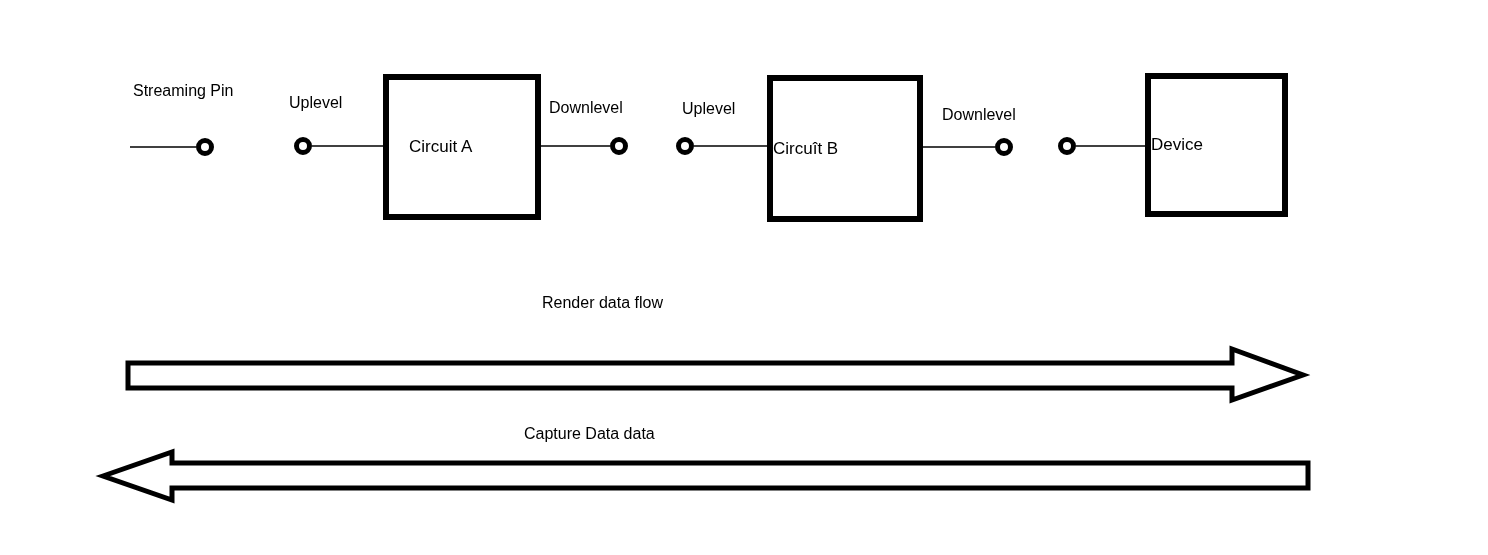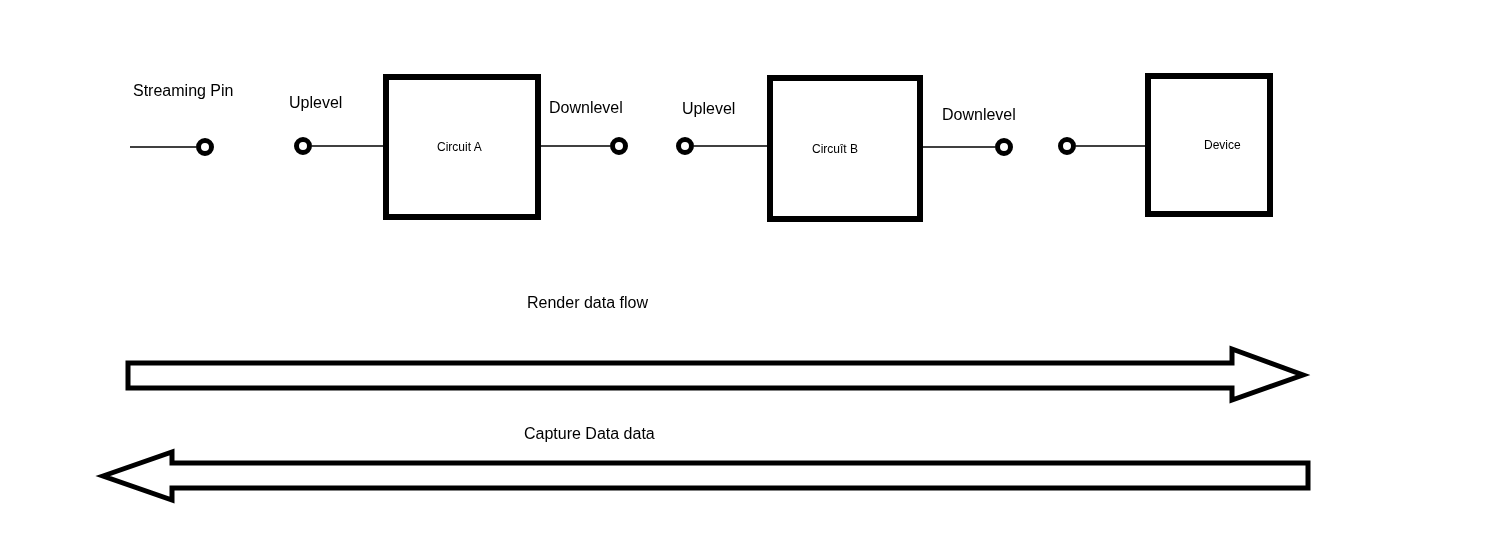--- a/index.html
+++ b/index.html
@@ -21,23 +21,22 @@
   }
   .node {
     position: absolute;
     box-sizing: border-box;
     border: 6px solid #000;
     background: #fff;
     display: flex;
     align-items: center;
   }
   .node .node-label {
-    font-size: 12px;
+    font-size: 17px;
     white-space: nowrap;
-    margin-left: 28px;
   }
   .shape-layer {
     position: absolute;
     left: 0; top: 0;
     width: 1488px;
     height: 555px;
   }
   .flow-label { font-size: 16px; }
 </style>
 </head>
@@ -69,24 +68,24 @@
   <div class="lbl" style="left:113px; top:82px;margin-left:20px;">Streaming Pin</div>
   <div class="lbl" style="left:289px; top:94px;">Uplevel</div>
   <div class="lbl" style="left:549px; top:99px;">Downlevel</div>
   <div class="lbl" style="left:682px; top:100px;">Uplevel</div>
   <div class="lbl" style="left:942px; top:106px;">Downlevel</div>
 
   <div class="node" style="left:383px; top:74px; width:158px; height:146px; padding-left:20px;">
     <span class="node-label">Circuit A</span>
   </div>
 
-  <div class="node" style="left:767px; top:75px; width:156px; height:147px; padding-left:11px;">
+  <div class="node" style="left:767px; top:75px; width:156px; height:147px; ">
     <span class="node-label">Circuît B</span>
   </div>
 
-  <div class="node" style="left:1145px; top:73px; width:128px; height:144px; padding-left:25px;">
+  <div class="node" style="left:1145px; top:73px; width:143px; height:144px; ">
     <span class="node-label">Device</span>
   </div>
 
-  <div class="lbl flow-label" style="left:527px; top:294px;">Render data flow</div>
+  <div class="lbl flow-label" style="left:542px; top:294px;">Render data flow</div>
   <div class="lbl flow-label" style="left:524px; top:425px;">Capture Data data</div>
 
 </div>
 
 </body></html>

